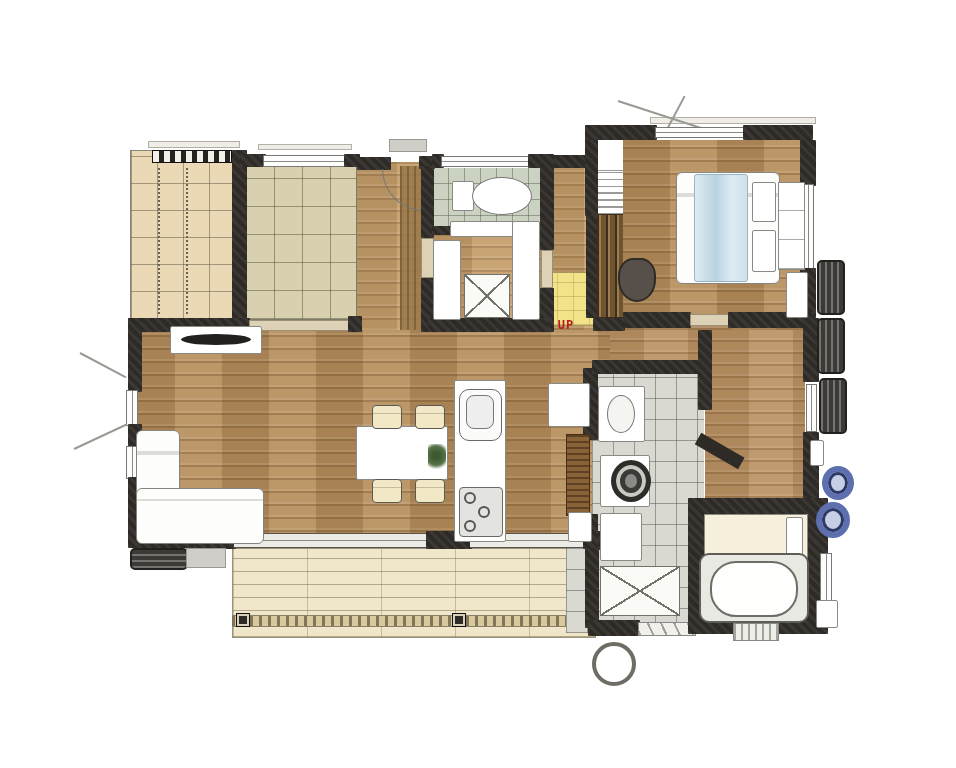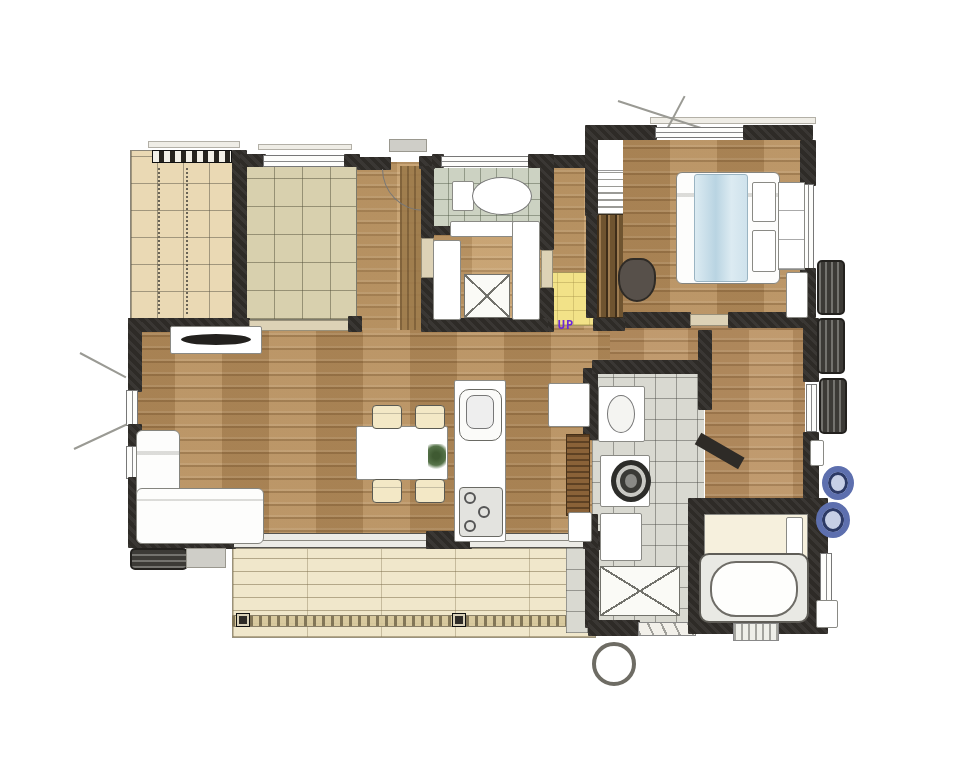--- a/index.html
+++ b/index.html
@@ -94,21 +94,21 @@
   .mat-stripe{background:#efefe9;border:1px solid #888;
     background-image:repeating-linear-gradient(90deg,rgba(90,90,85,.5) 0 2px,transparent 2px 7px);}
   .ac-unit{background-color:#3c3a36;border:2px solid #23211e;border-radius:5px;
     background-image:repeating-linear-gradient(90deg,rgba(220,220,215,.35) 0 2px,transparent 2px 6px);}
   .ac-unit-h{background-color:#3c3a36;border:2px solid #23211e;border-radius:5px;
     background-image:repeating-linear-gradient(0deg,rgba(220,220,215,.35) 0 2px,transparent 2px 6px);}
   .reel{background:#c7cfe6;border:6px solid var(--accent-blue,#5d6fae);border-radius:50%;
     box-shadow:inset 0 0 0 3px #2d3a66;}
   .ring{border:4px solid #6e6c64;border-radius:50%;}
   .post-dark{background:#2e2b27;border:1px solid #111;box-shadow:inset 0 0 0 2px #d8d0b8;}
-  .label-up{font:bold 12px "DejaVu Sans Mono",monospace;color:#6d28d9;letter-spacing:1px;
+  .label-up{font:bold 12px "DejaVu Sans Mono",monospace;color:#b91c1c;letter-spacing:1px;
     display:flex;align-items:center;justify-content:center;}
 </style>
 </head>
 <body>
 
 <div id="stage">
 
 <div class="shape grid-beige" style="left: 130px; top: 150px; width: 106px; height: 170px;"></div>
     <div class="shape dot-strip" style="left: 158px; top: 168px; width: 2px; height: 146px;"></div>
     <div class="shape dot-strip" style="left: 186px; top: 168px; width: 2px; height: 146px;"></div>

